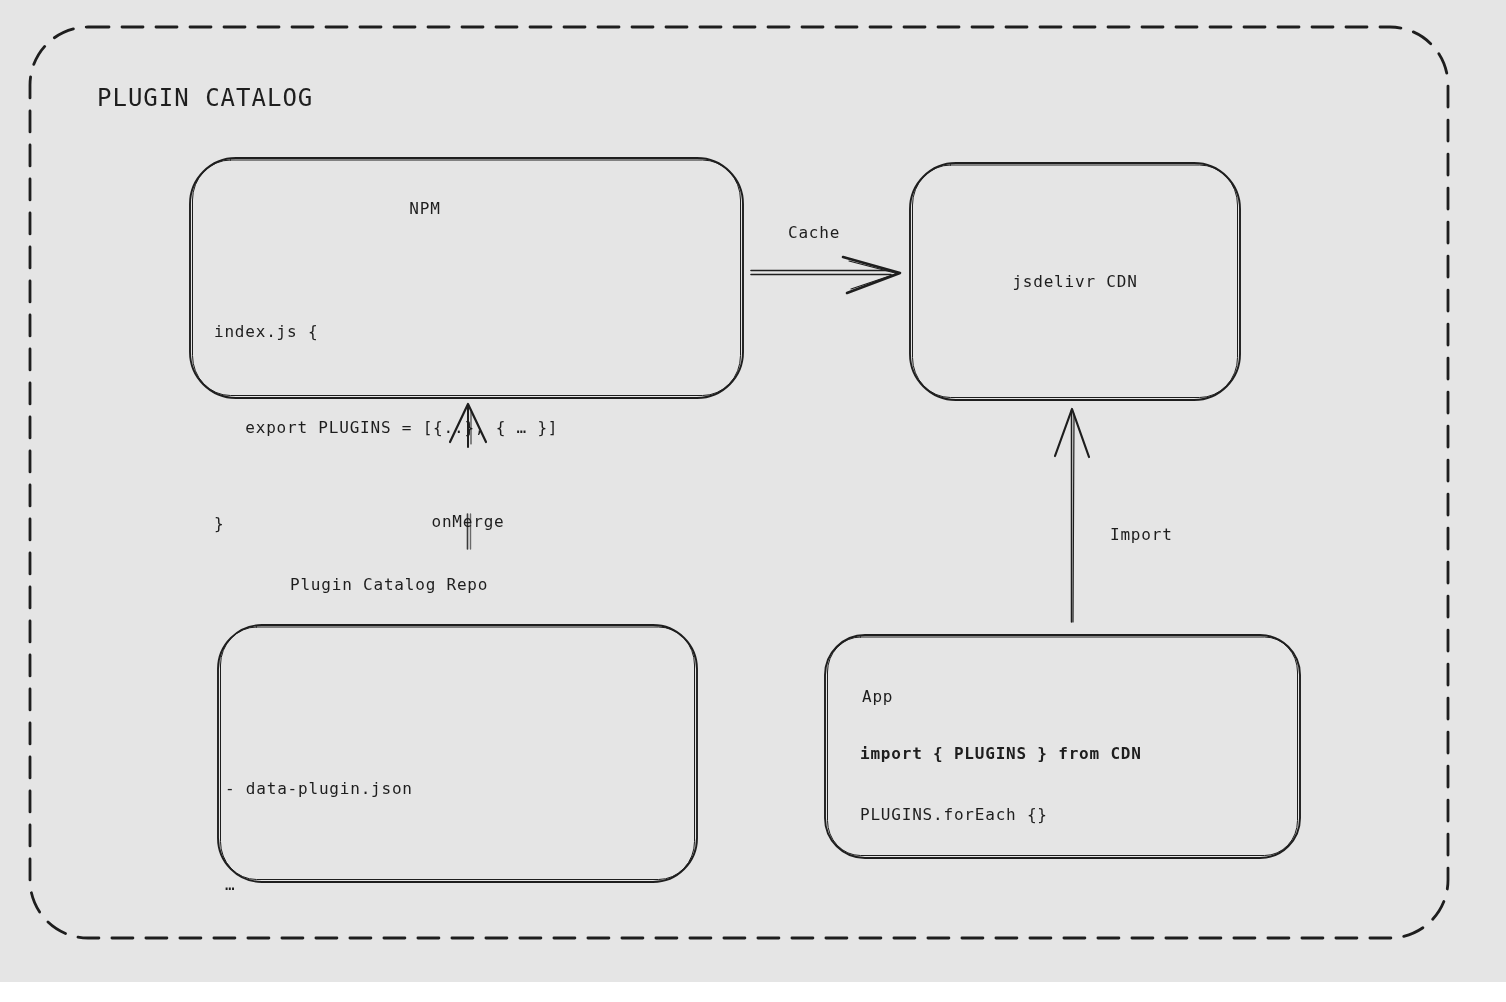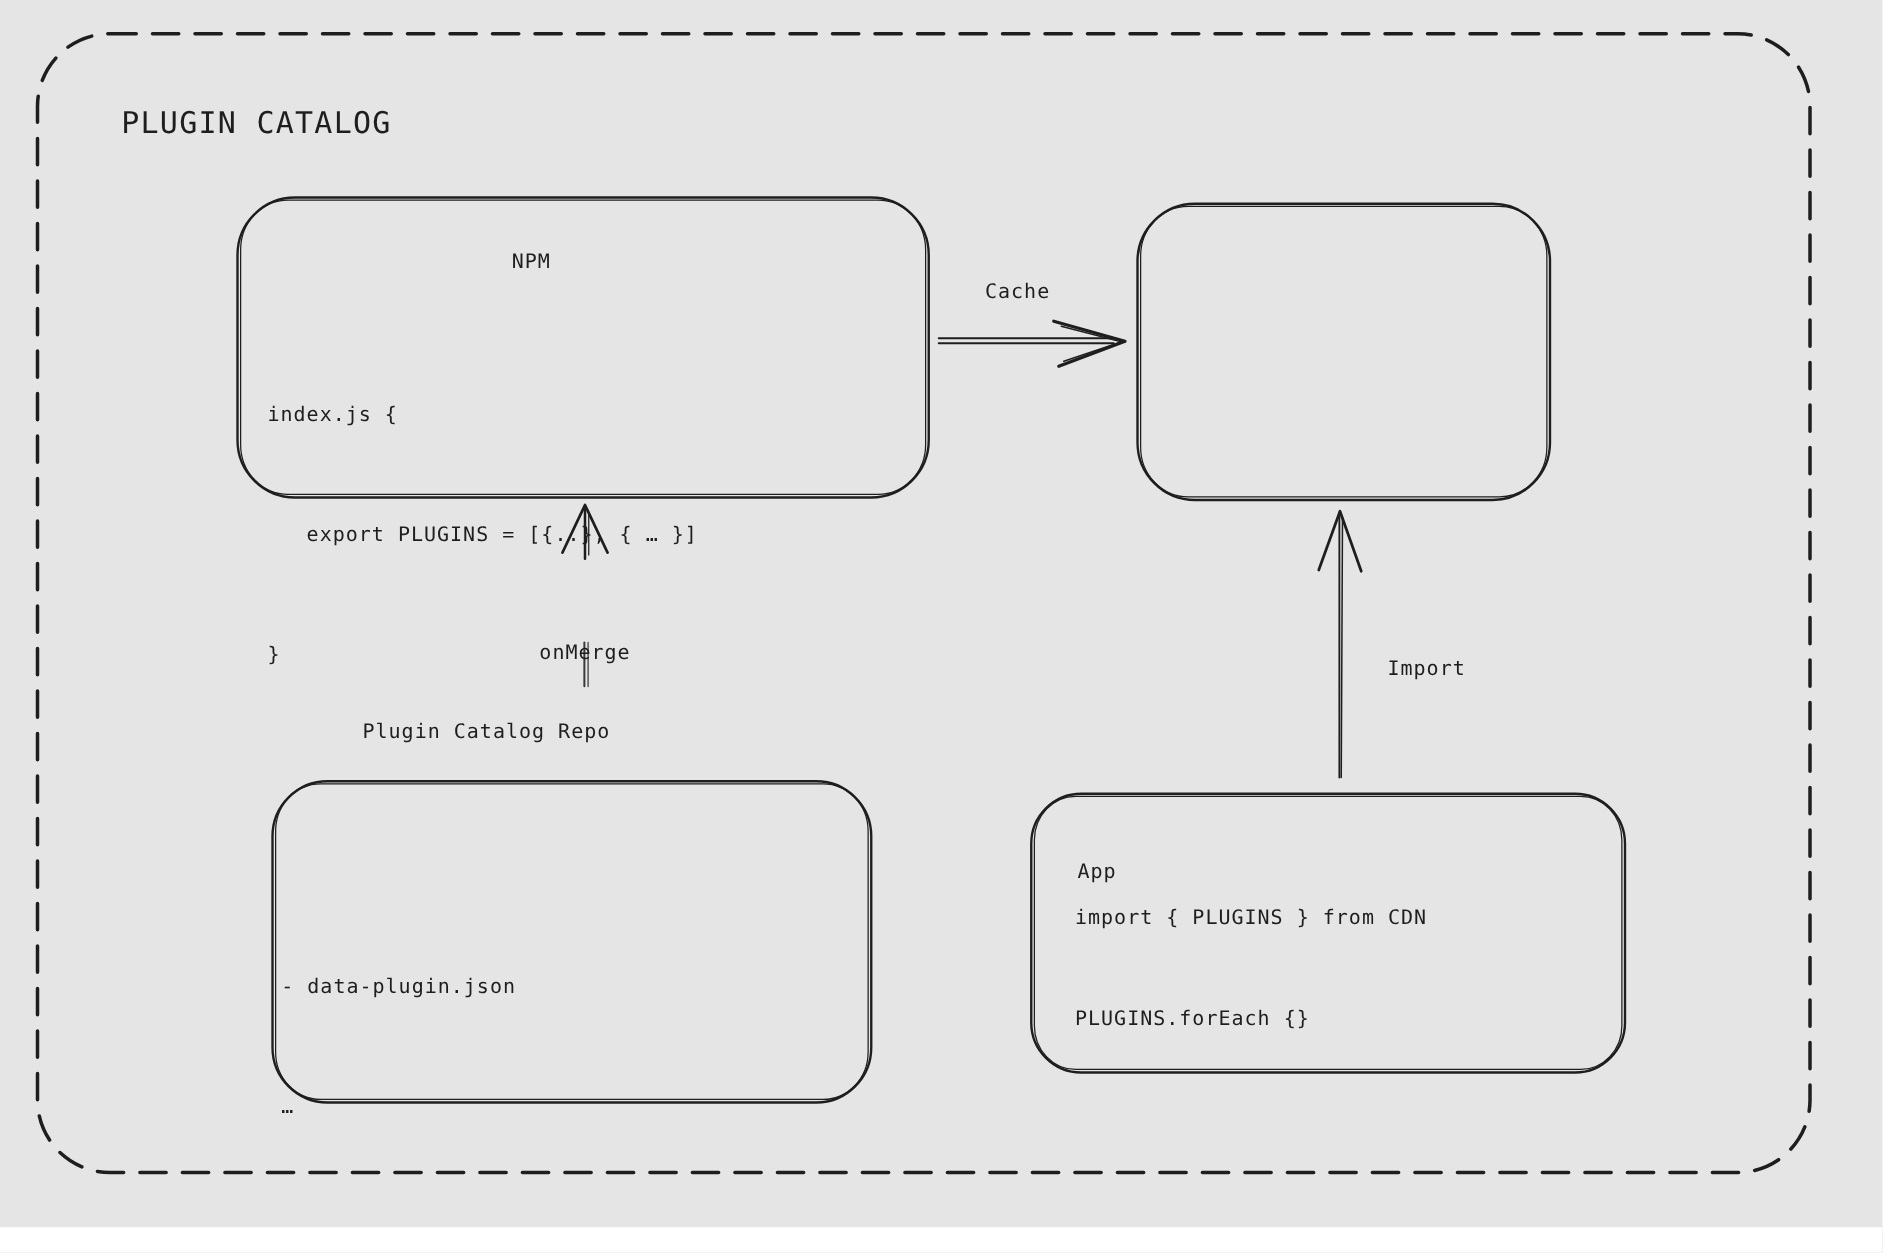--- a/index.html
+++ b/index.html
@@ -86,30 +86,31 @@
 
   <div class="txt center" style="left:190px; top:194px; width:470px;">NPM</div>
   <div class="txt code" style="left:214px; top:252px;">
     <div>index.js {</div>
     <div>   export PLUGINS = [{..}, { … }]</div>
     <div>}</div>
   </div>
 
   <div class="txt" style="left:788px; top:218px;">Cache</div>
 
+  <div class="txt center" style="left:910px; top:267px; width:330px;">jsdelivr CDN</div>
 
   <div class="txt center" style="left:348px; top:449px; width:240px; line-height:29px;">
     <div>onMerge</div>
   </div>
 
   <div class="txt" style="left:290px; top:570px;">Plugin Catalog Repo</div>
   <div class="txt code" style="left:225px; top:709px;">
     <div>- data-plugin.json</div>
     <div>…</div>
   </div>
 
   <div class="txt" style="left:862px; top:682px;">App</div>
-  <div class="txt" style="left:860px; top:719px;">import { PLUGINS } from CDN</div>
+  <div class="txt" style="left:860px; top:739px;font-weight:bold;">import { PLUGINS } from CDN</div>
   <div class="txt" style="left:860px; top:800px;">PLUGINS.forEach {}</div>
 
   <div class="txt" style="left:1110px; top:520px;">Import</div>
 
 </div>
 
 </body></html>

